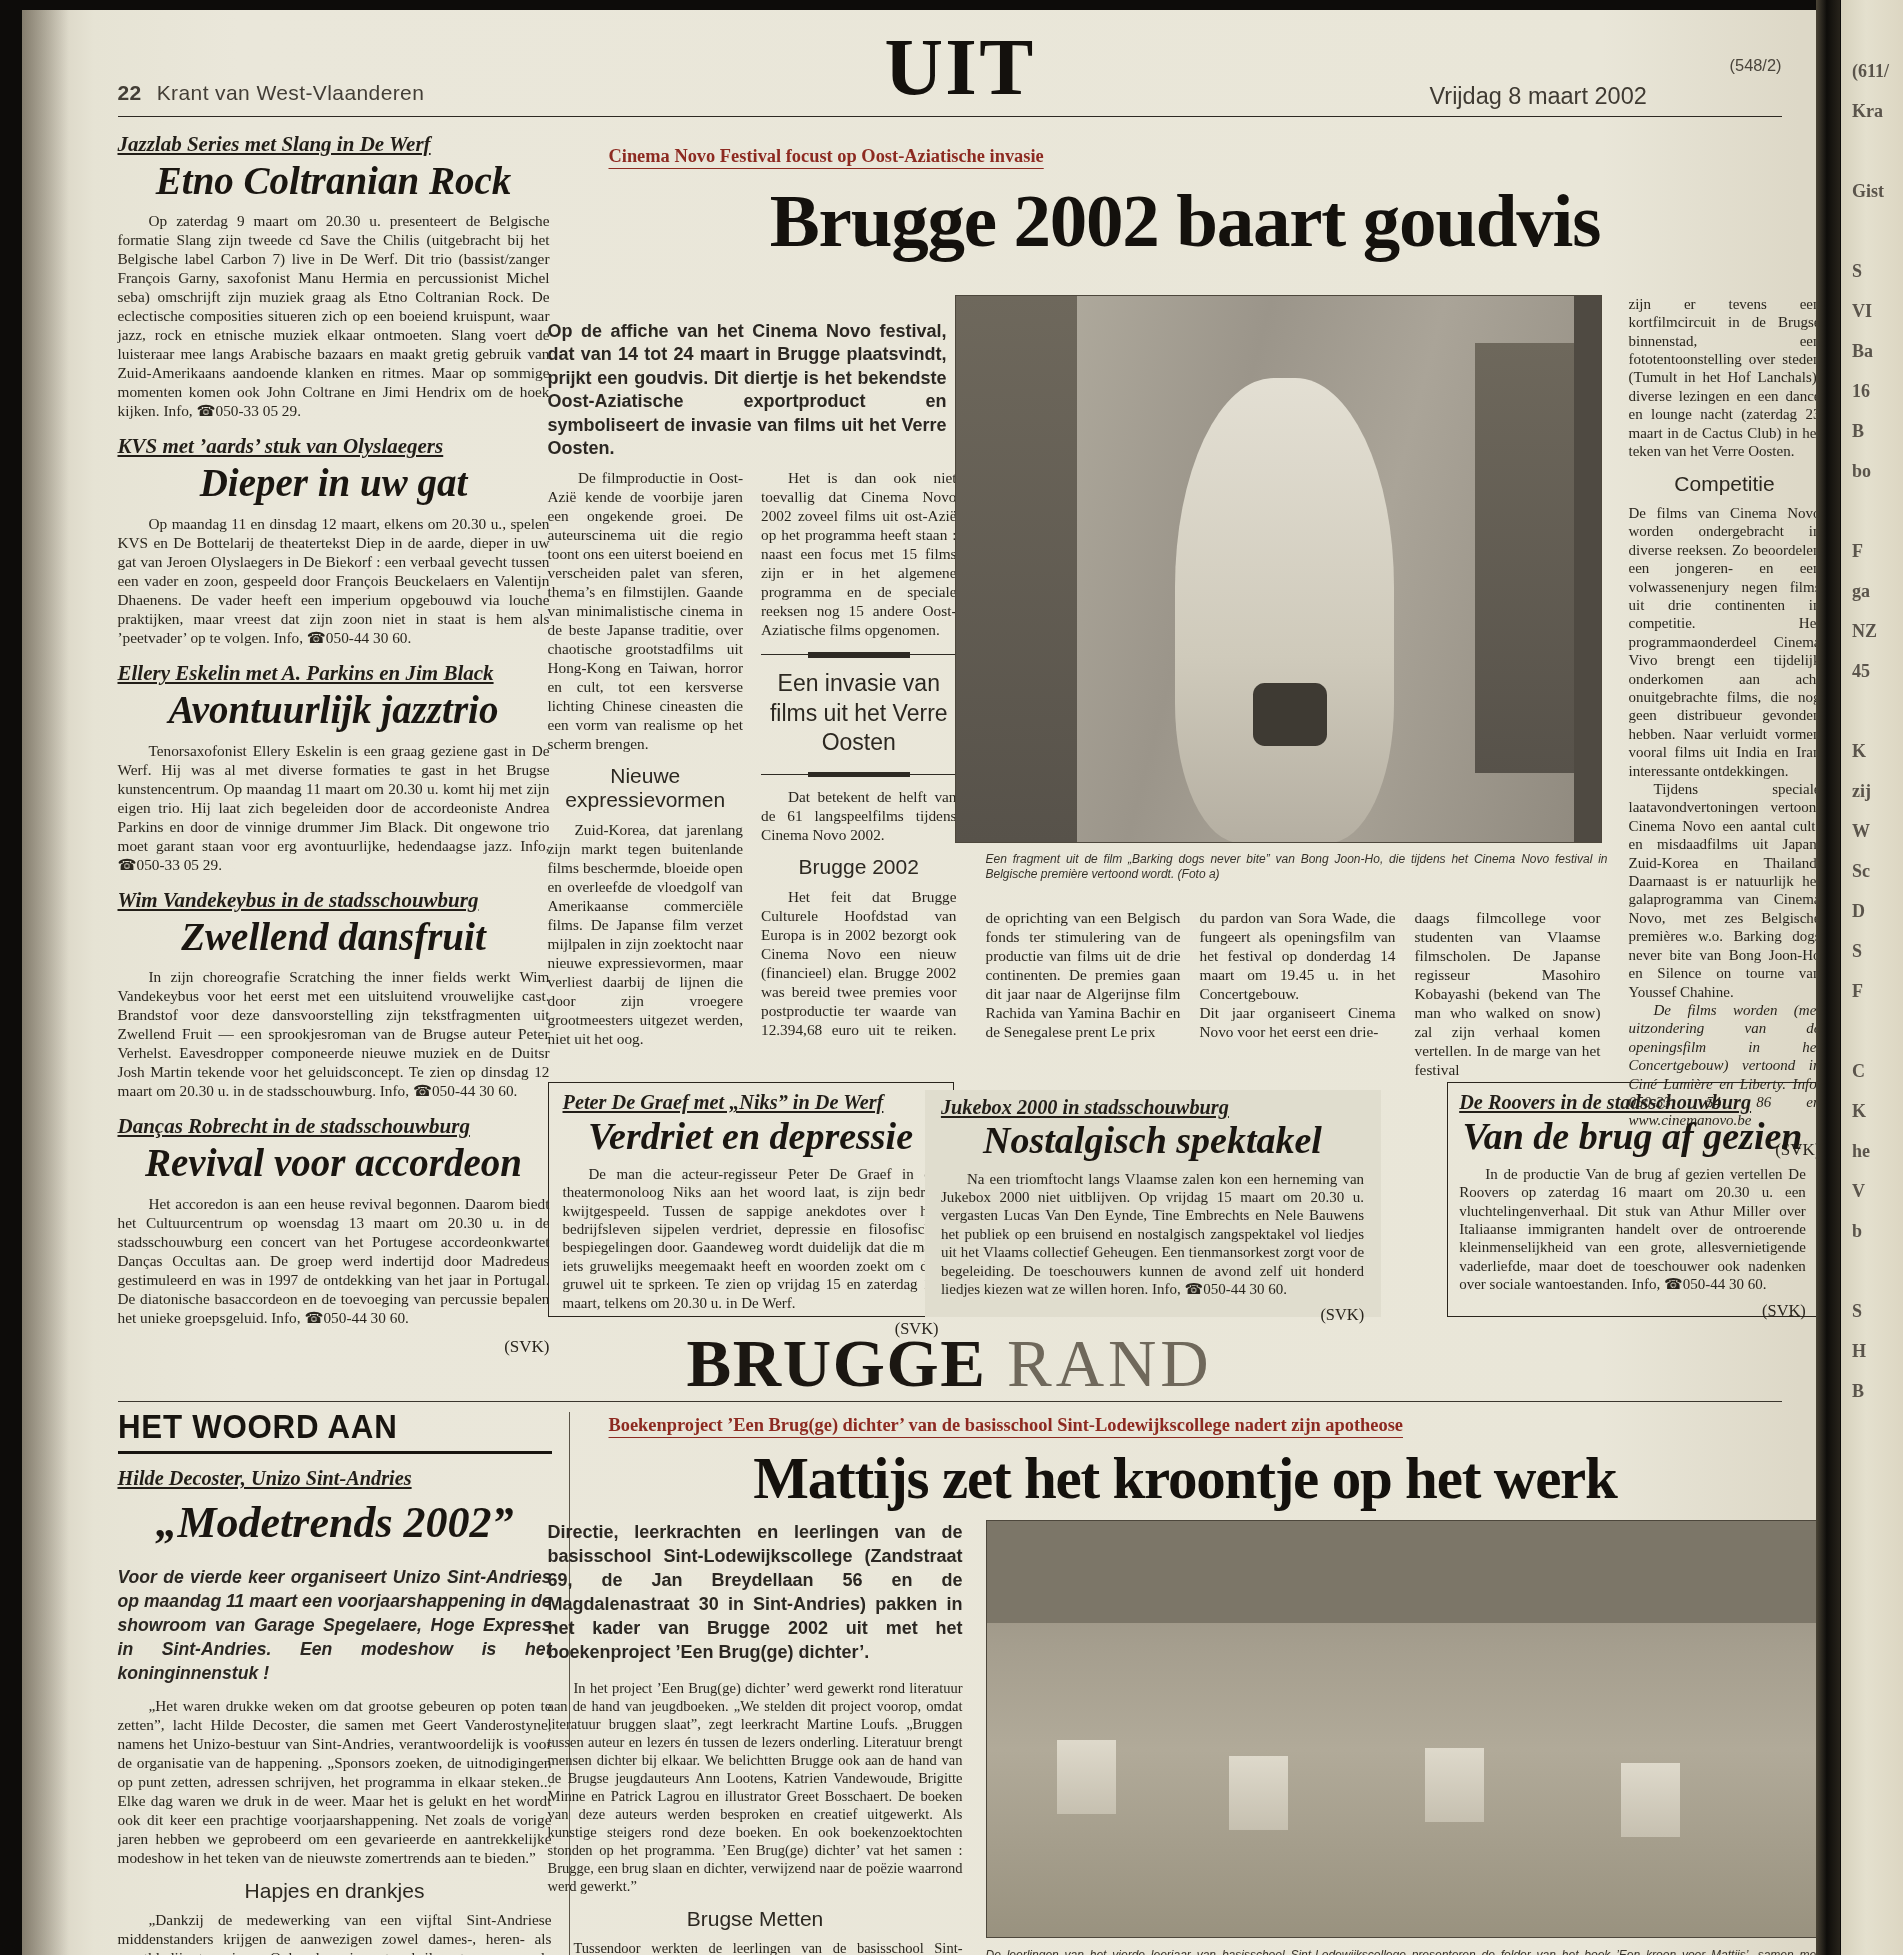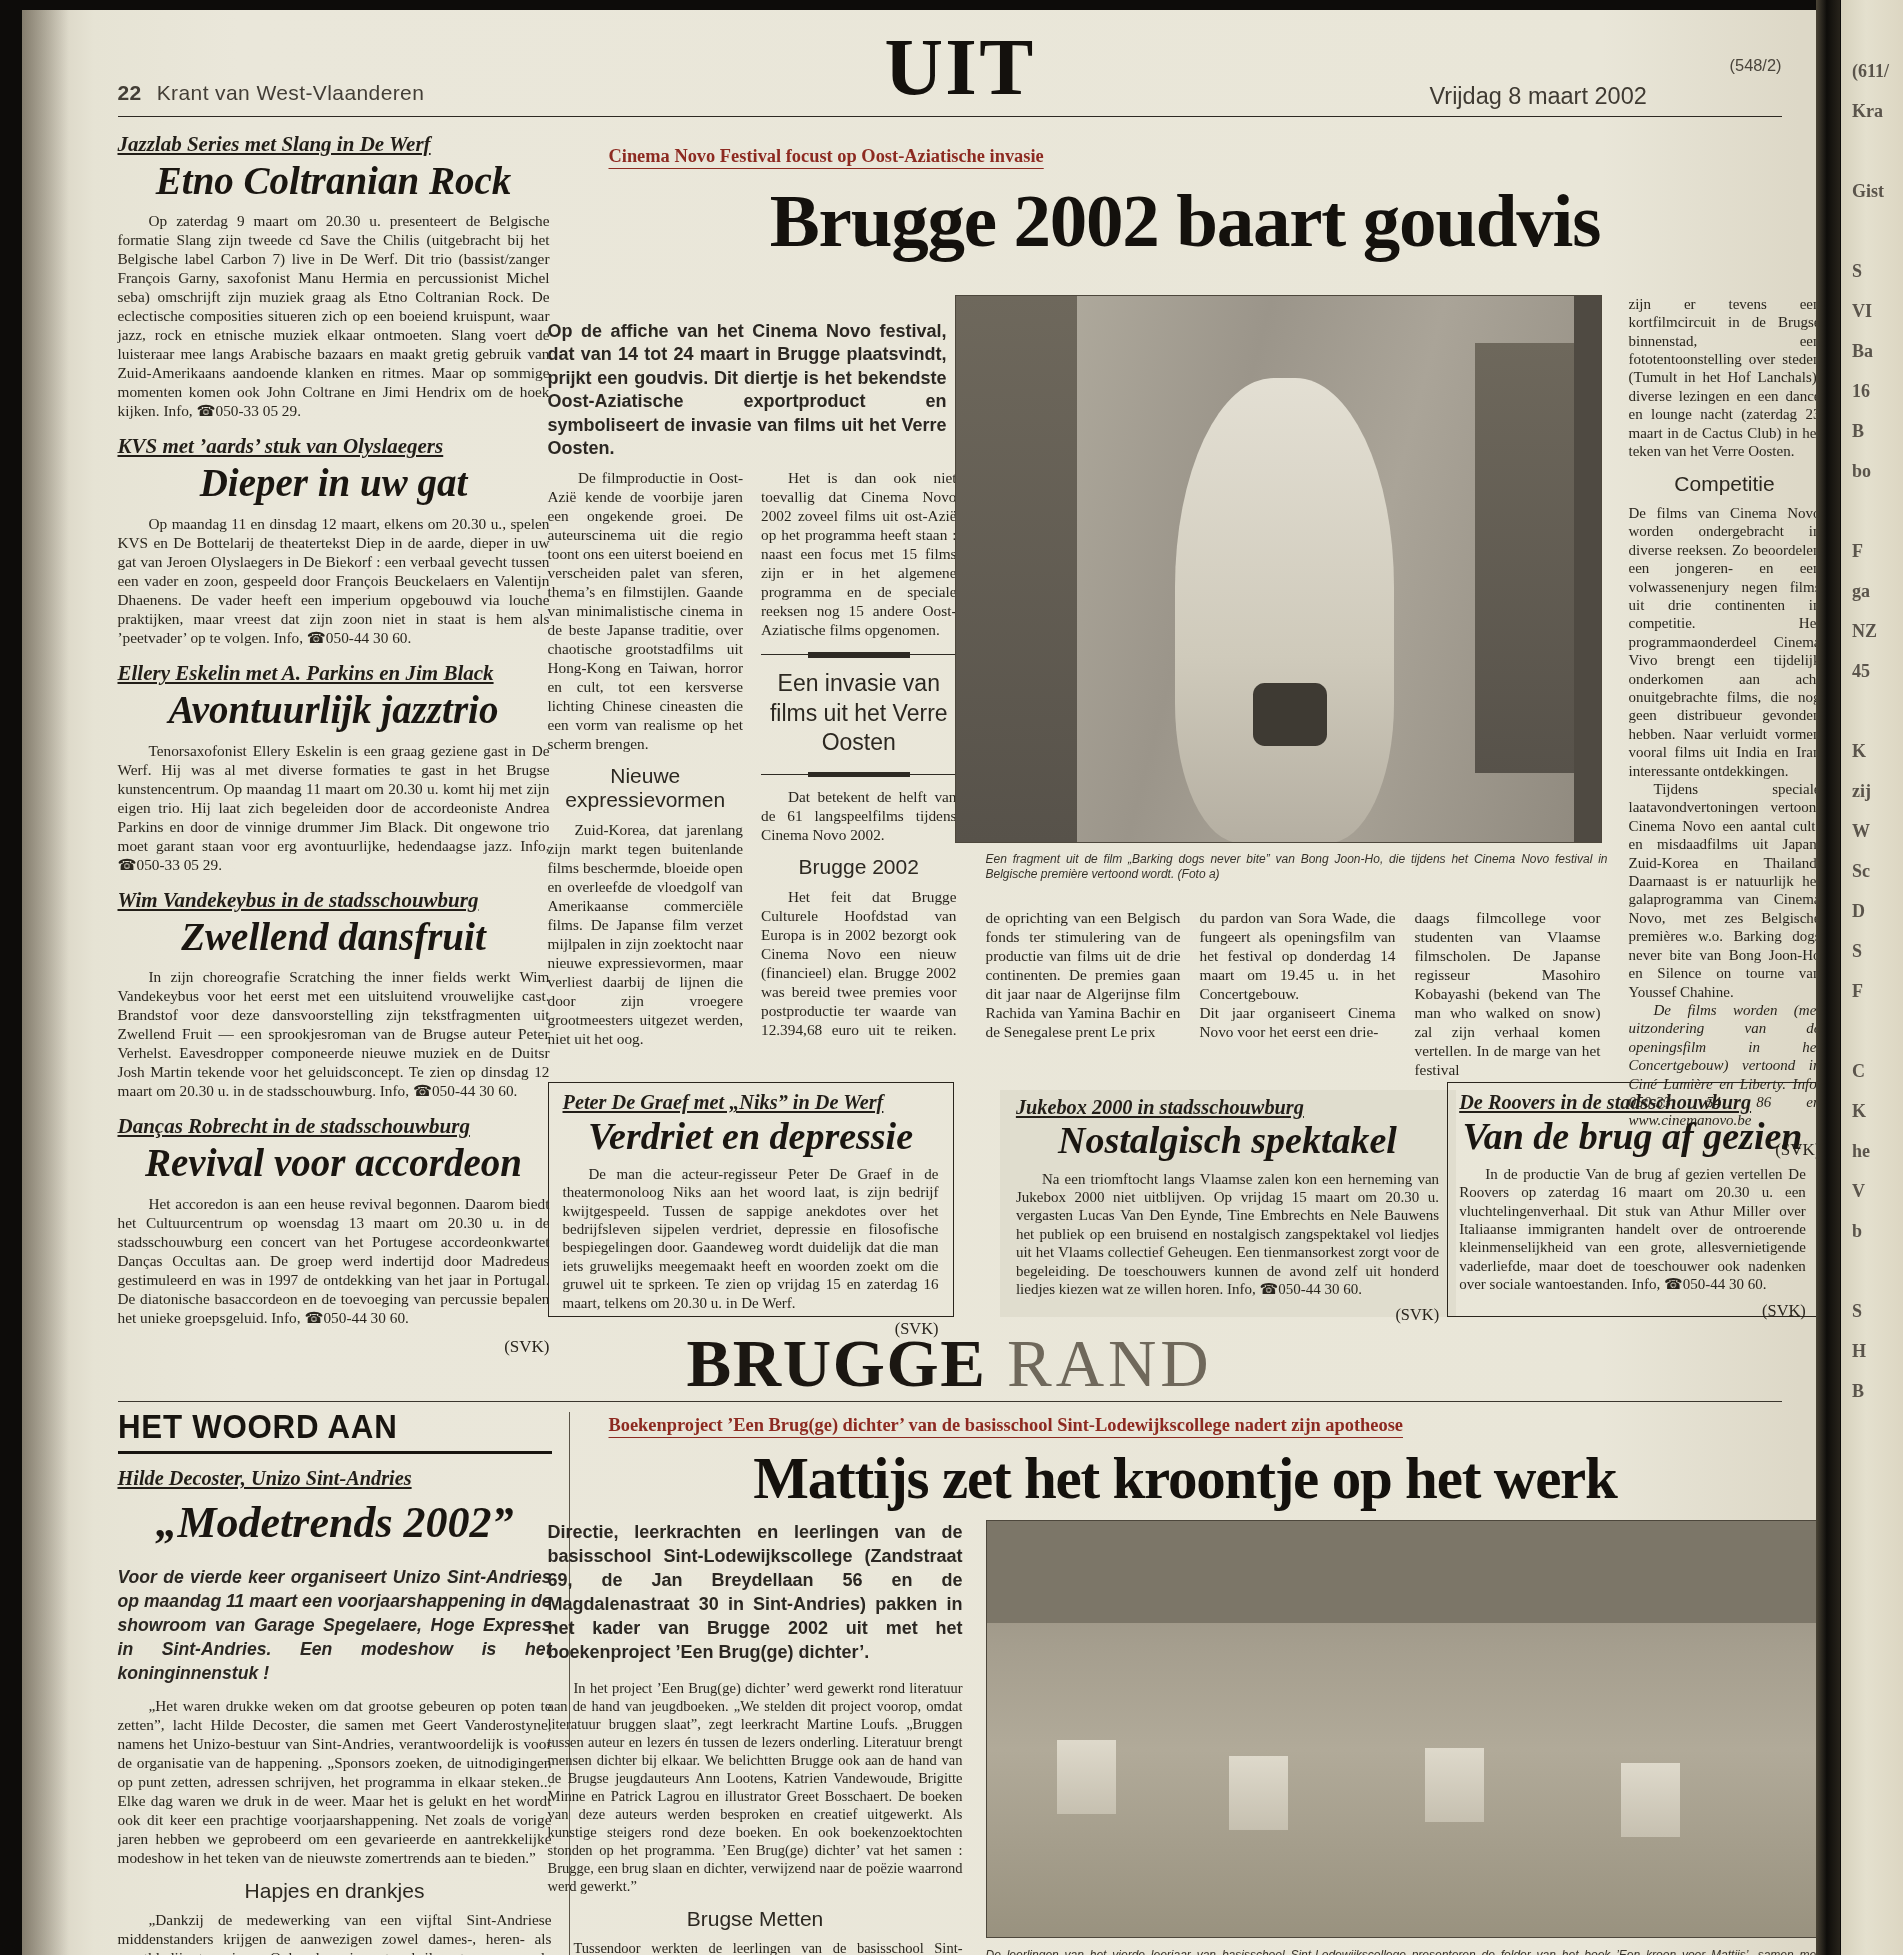--- a/index.html
+++ b/index.html
@@ -79,21 +79,21 @@
   .col-right p.ind{text-indent:25px;}
   .col-right .it{font-style:italic;}
 
   
   .bbox{position:absolute;box-sizing:border-box;}
   .bbox p.body{font-size:15px;line-height:18.4px;text-indent:26px;}
   .bbox .art-head{font-size:38px;margin:2.3px 0 9.4px;}
   .bbox .kicker{font-size:20.3px;}
   .bbox .byline{font-size:16.4px;margin-top:7px;}
   .box-a{left:526px;top:1072px;width:406px;height:235px;border:1.2px solid #2a251d;padding:8.6px 14px;}
-  .box-b{left:978px;top:1080px;width:456px;height:227px;background:#e0ddce;padding:6.3px 16.4px;}
+  .box-b{left:903px;top:1080px;width:456px;height:227px;background:#e0ddce;padding:6.3px 16.4px;}
   .box-c{left:1425px;top:1072px;width:372px;height:235px;border:1.2px solid #2a251d;padding:8.6px 11.7px;}
 
   .brand{position:absolute;left:96px;top:1315px;width:1664px;text-align:center;
       font-size:67px;letter-spacing:1.6px;}
   .brand .w1{font-weight:700;color:#1b1712;}
   .brand .w2{font-weight:400;color:#6f685b;letter-spacing:3.9px;}
   .brand-rule{position:absolute;left:96px;top:1391px;width:1664px;height:1.2px;background:#3b362e;}
   .vrule{position:absolute;left:547px;top:1402px;width:1.2px;height:1146px;background:#5b5448;}
 
   

